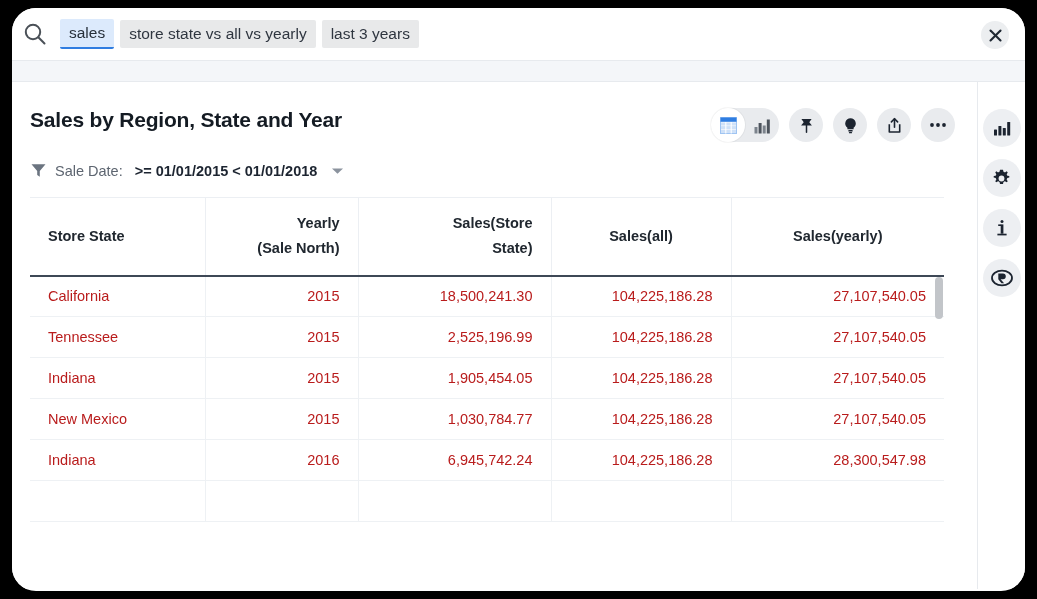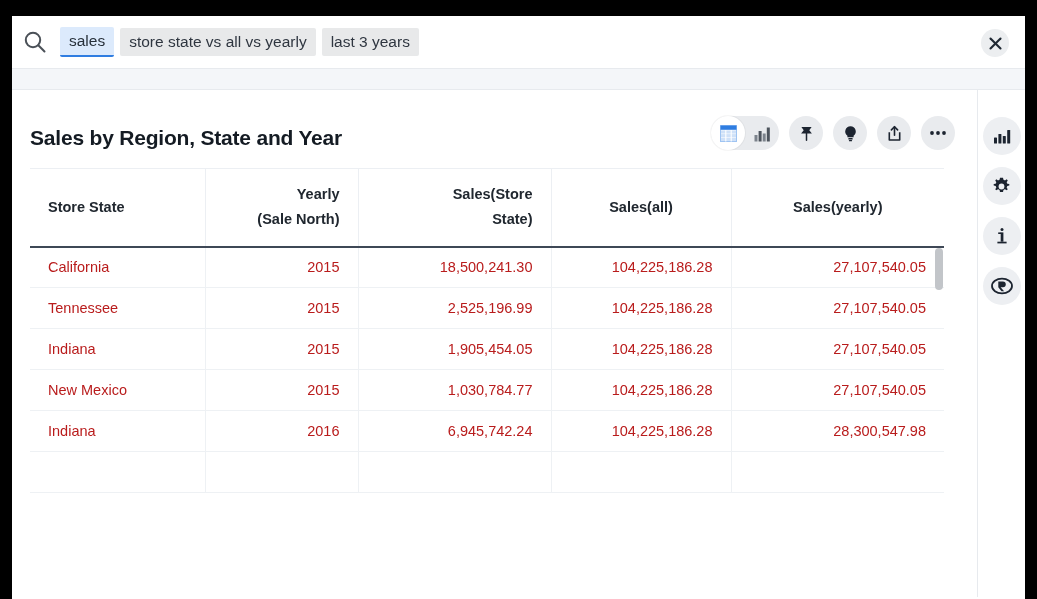--- a/index.html
+++ b/index.html
@@ -9,25 +9,26 @@
     height: 599px;
     overflow: hidden;
     background: #000000;
     font-family: "Liberation Sans", sans-serif;
   }
 
   
   #app-window {
     position: absolute;
     left: 12px;
-    top: 16px;
+    top: 8px;
     width: 1013px;
     height: 583px;
     background: #ffffff;
     overflow: hidden;
+    border-radius: 24px;
   }
 
   
   #search-bar {
     position: relative;
     height: 52px;
     background: #ffffff;
     display: flex;
     align-items: center;
     padding: 0 0 0 10px;
@@ -96,21 +97,21 @@
   #content {
     position: relative;
     flex: 1 1 auto;
     background: #ffffff;
     overflow: hidden;
   }
 
   
   #title-row {
     display: flex;
-    align-items: flex-end;
+    align-items: flex-start;
     padding: 26px 22px 0 18px;
   }
   #page-title {
     font-size: 21px;
     font-weight: bold;
     color: #141b23;
     letter-spacing: -0.2px;
     flex: 1 1 auto;
   }
 
@@ -371,20 +372,34 @@
             <svg width="18" height="6" viewBox="0 0 18 6">
               <circle cx="3" cy="3" r="1.9" fill="#1c2430"></circle>
               <circle cx="9" cy="3" r="1.9" fill="#1c2430"></circle>
               <circle cx="15" cy="3" r="1.9" fill="#1c2430"></circle>
             </svg>
           </div>
 
         </div>
       </div>
 
+      <div id="filter-row">
+        <span id="filter-icon">
+          <svg width="17" height="17" viewBox="0 0 17 17">
+            <path d="M1.5 2.3 H15.5 L9.8 9 V14.8 L7.2 13.1 V9 Z" fill="#6b7480"></path>
+          </svg>
+        </span>
+        <span id="filter-label">Sale Date:</span>
+        <span id="filter-value">&gt;= 01/01/2015 &lt; 01/01/2018</span>
+        <span id="filter-caret">
+          <svg width="13" height="8" viewBox="0 0 13 8">
+            <path d="M1 1.5 L6.5 6.8 L12 1.5 Z" fill="#8b939e"></path>
+          </svg>
+        </span>
+      </div>
 
       <div id="table-wrap">
         <table id="data-table">
           <colgroup>
             <col class="c0">
               <col class="c1">
               <col class="c2">
               <col class="c3">
               <col class="c4">
           </colgroup>

